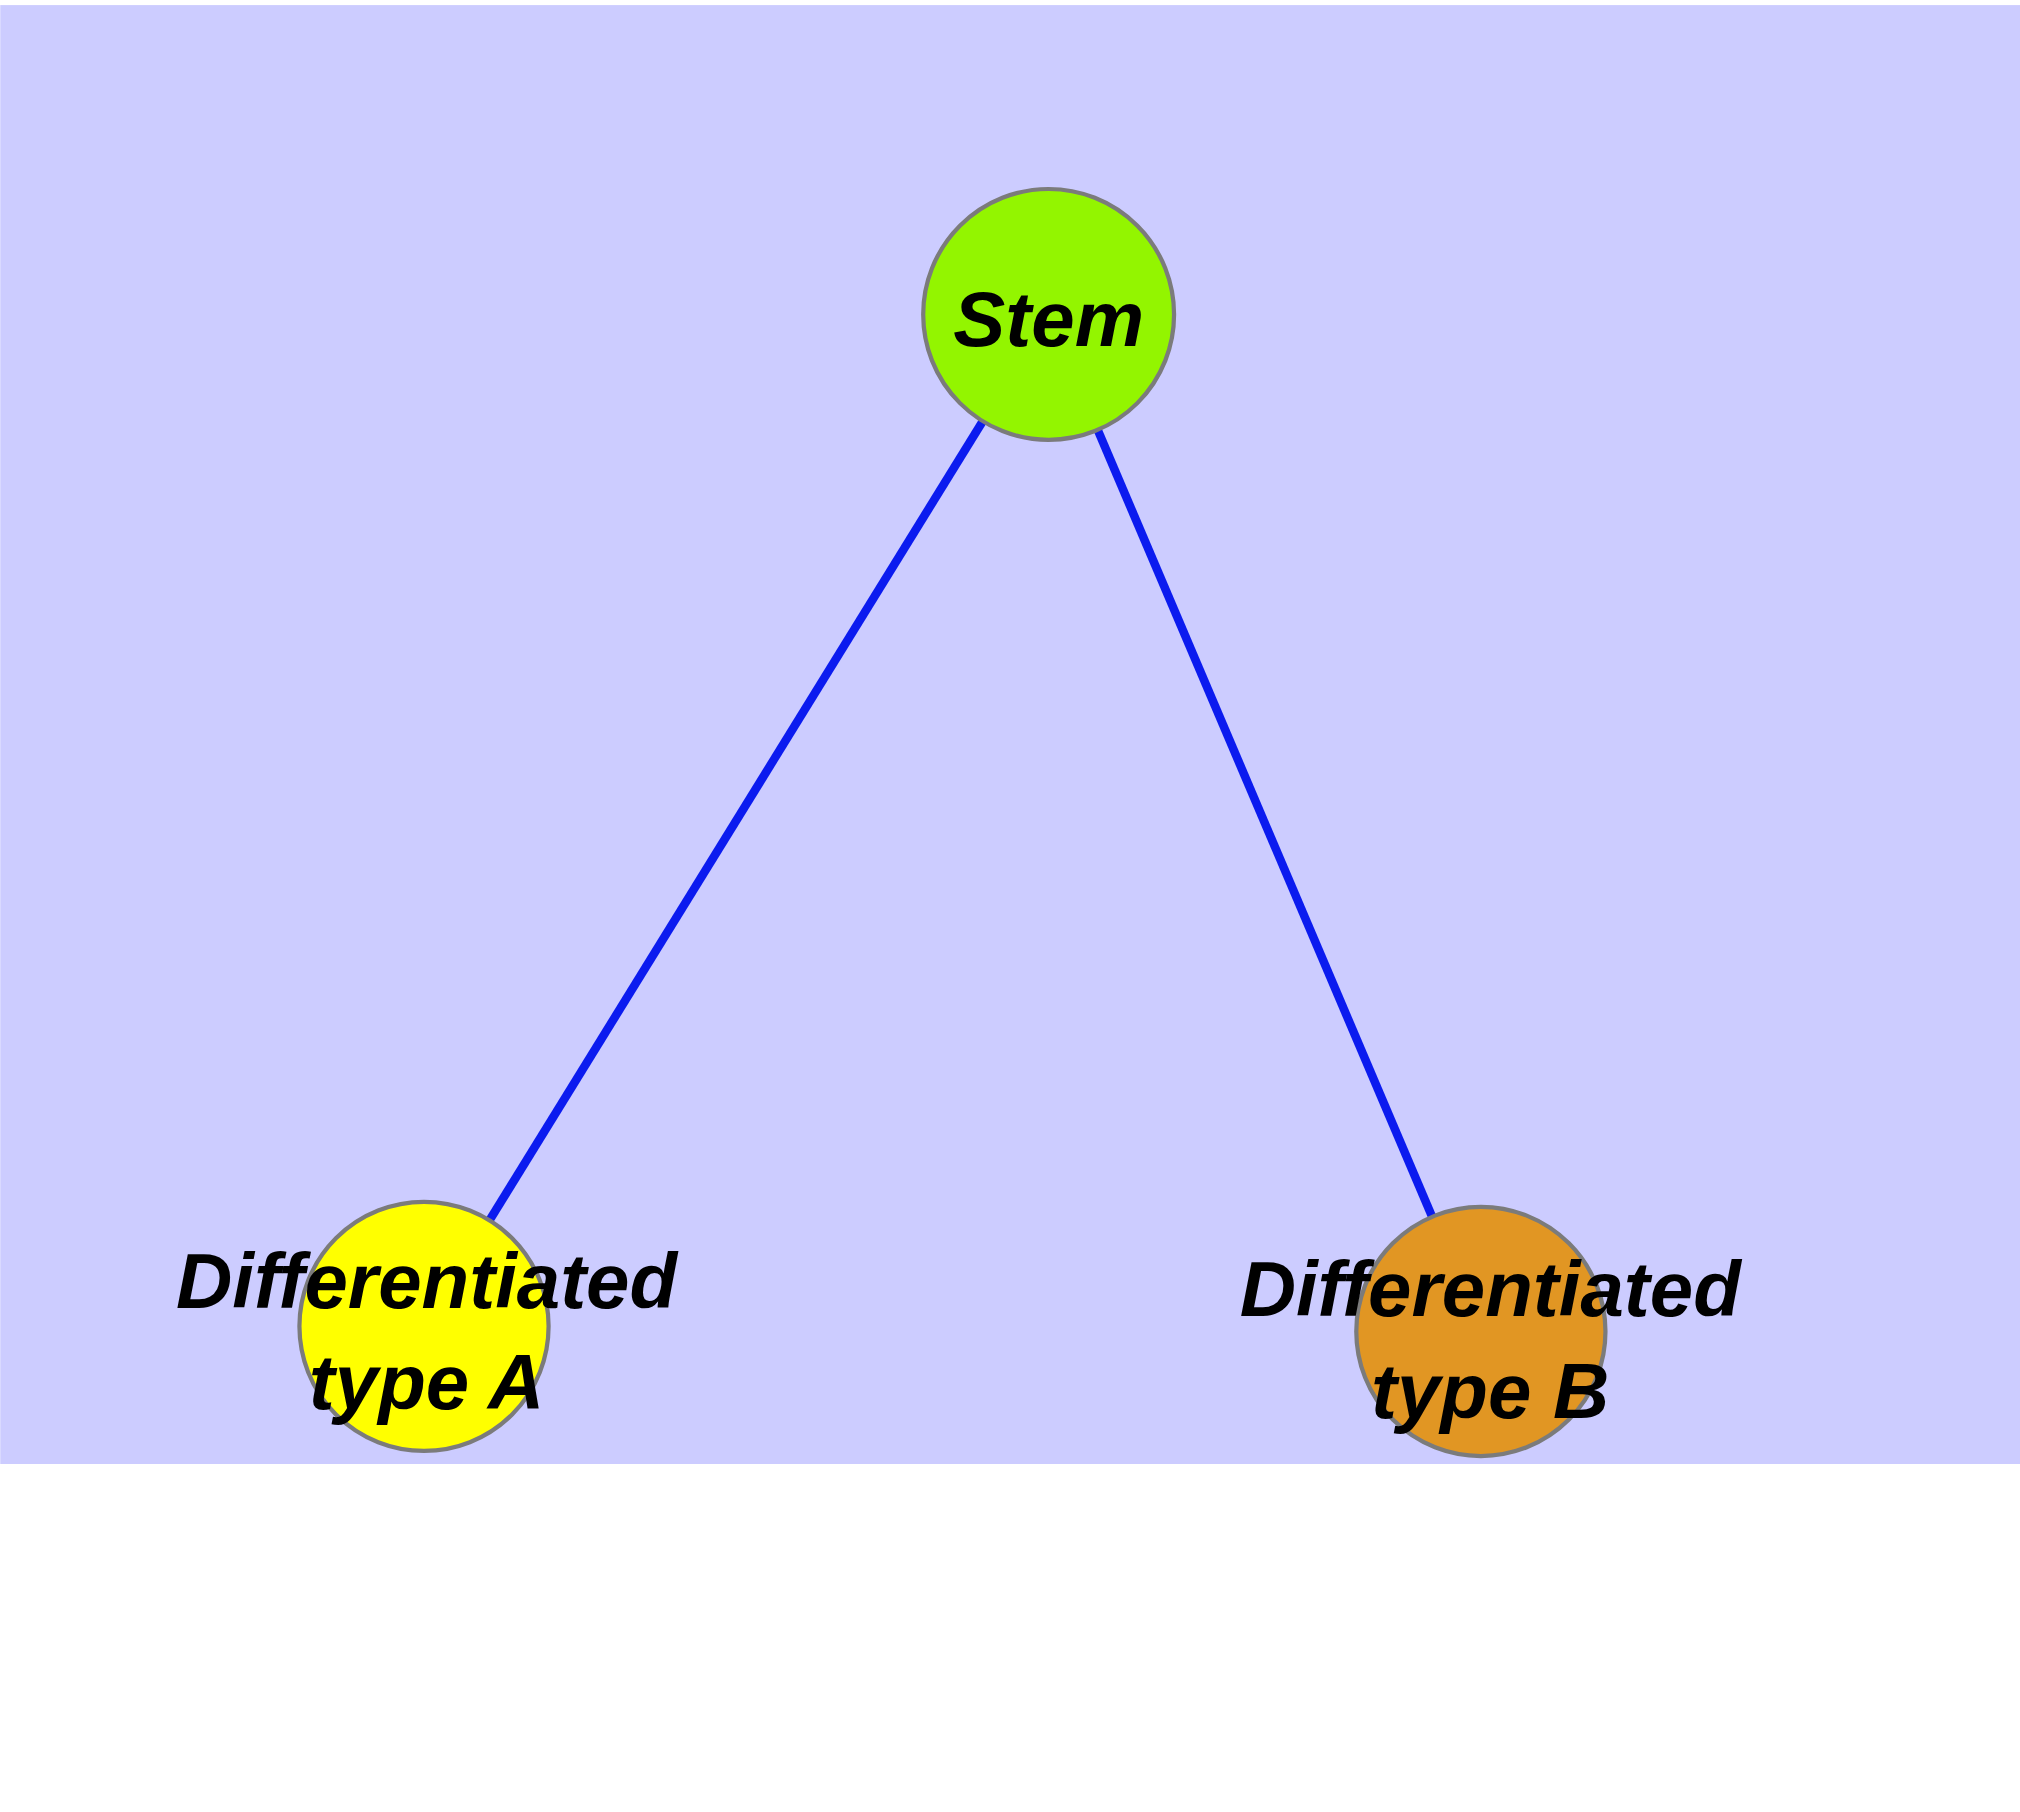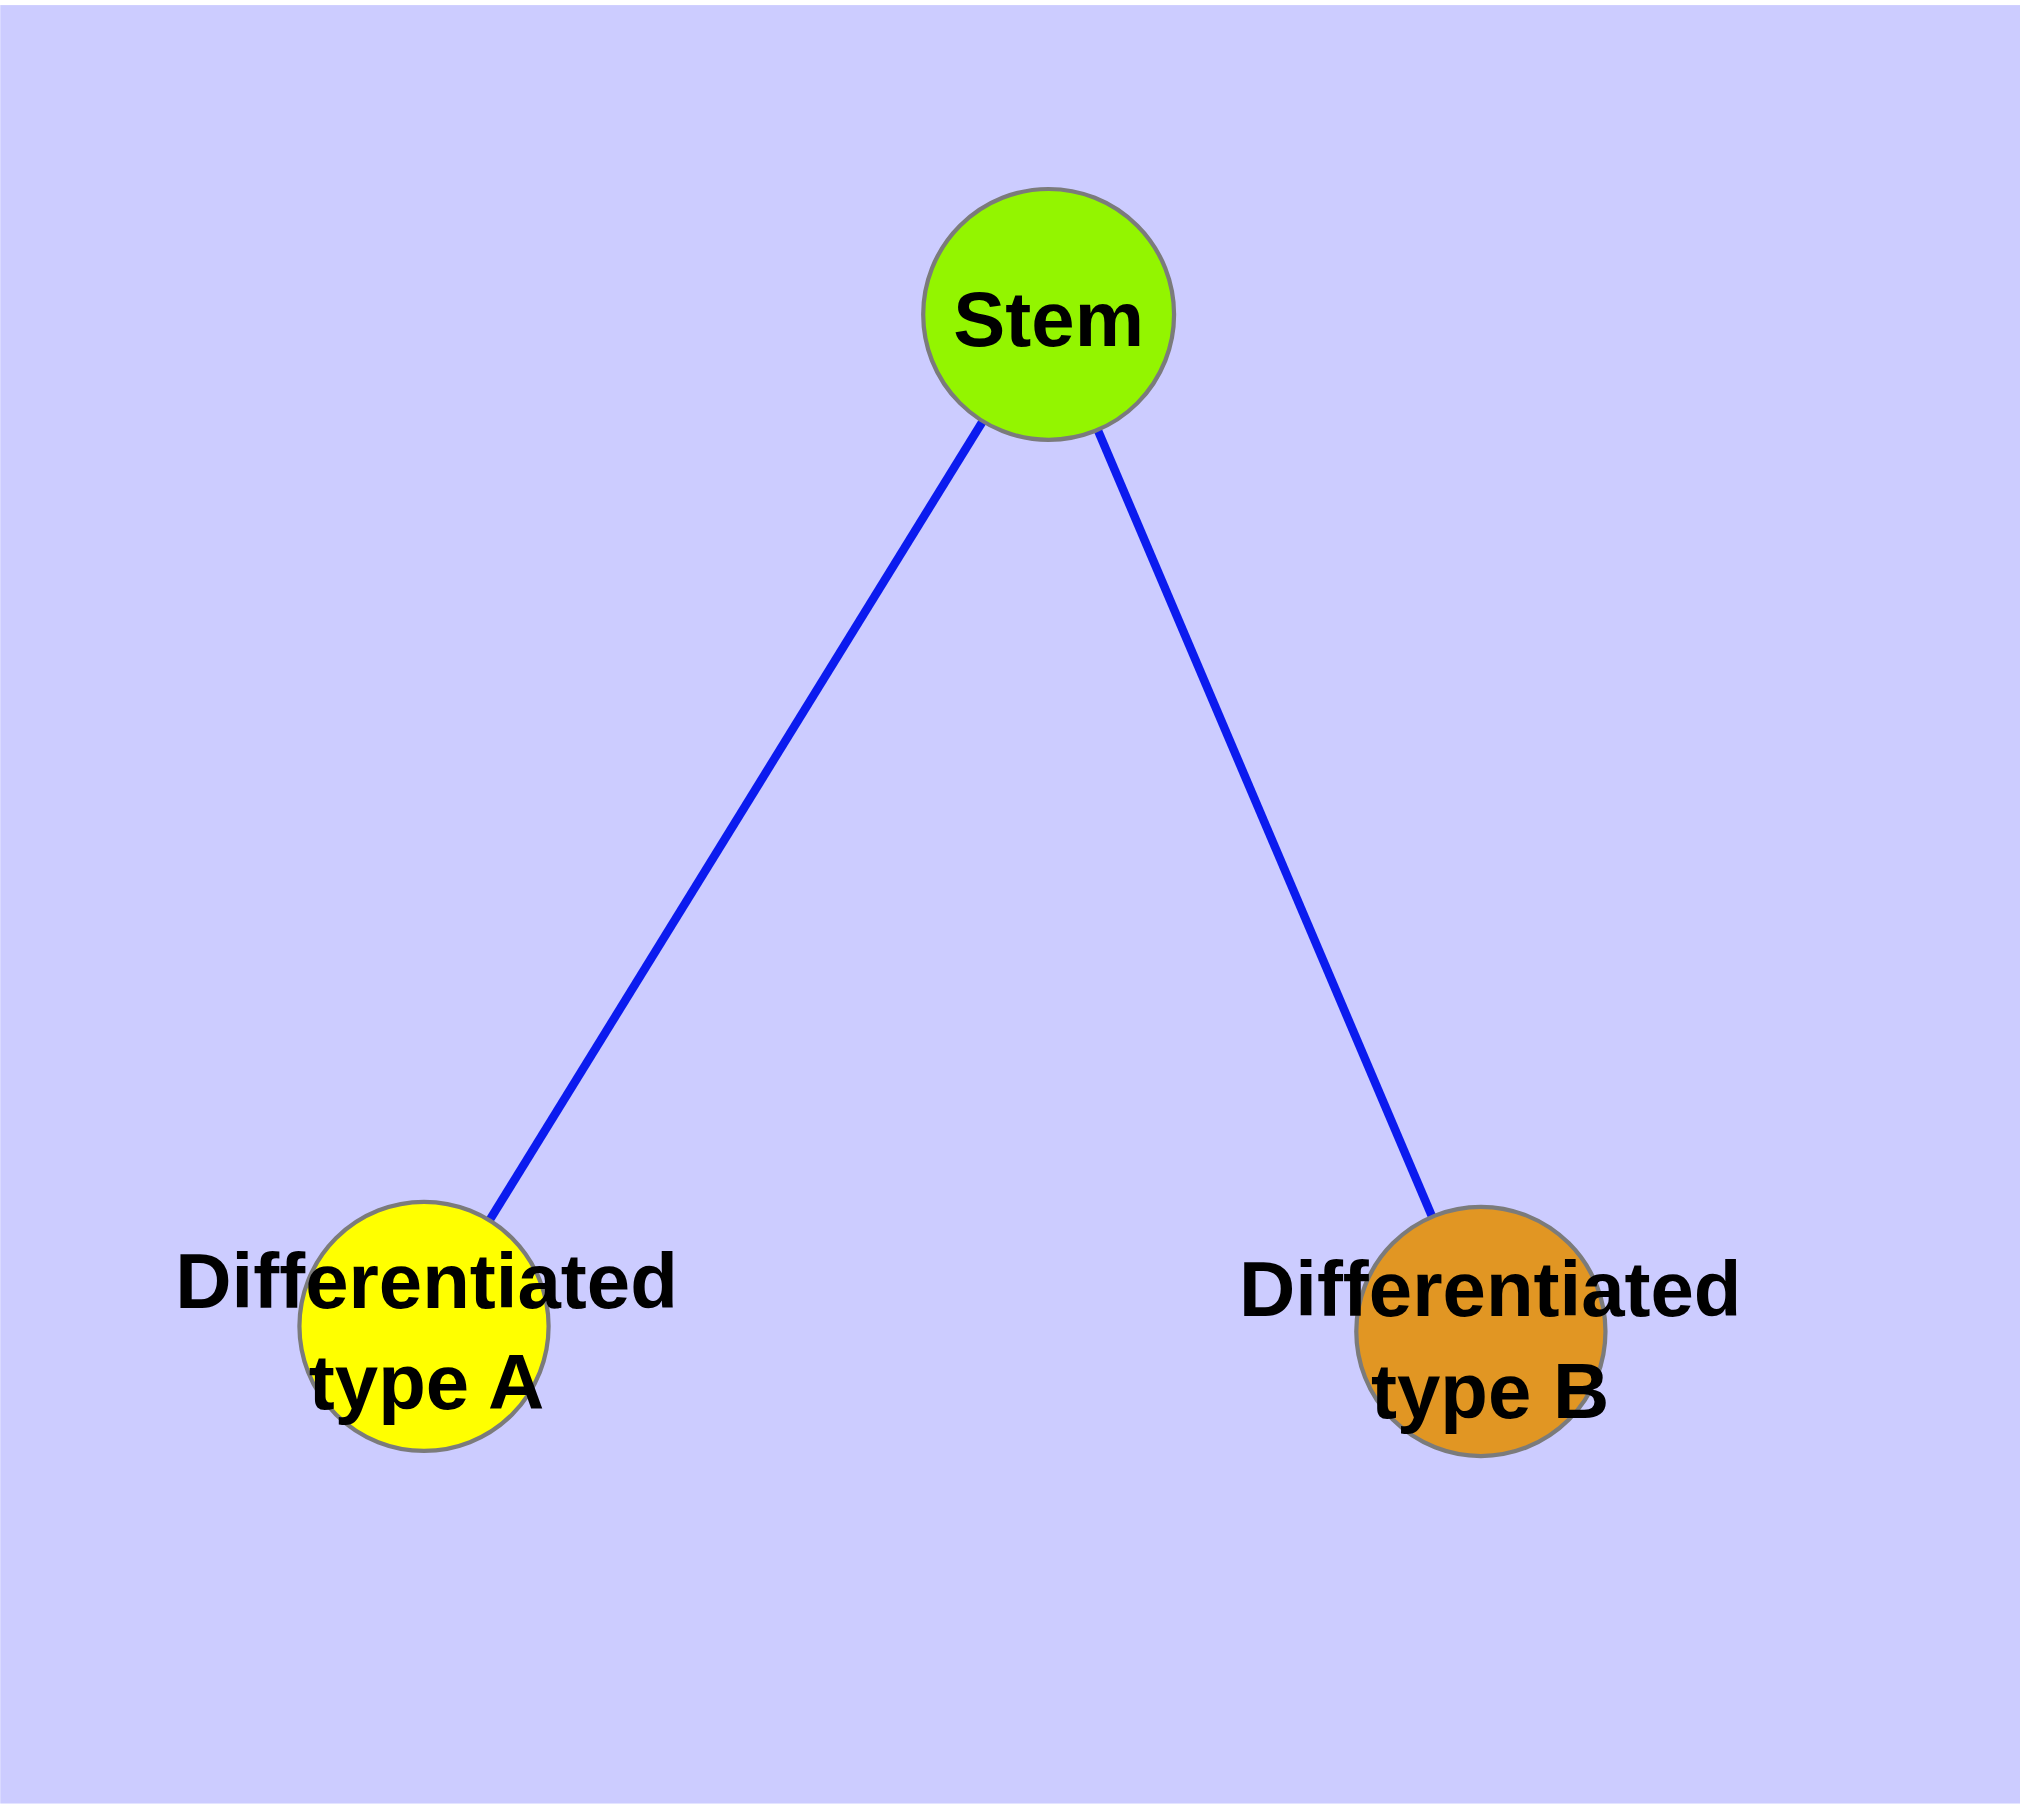--- a/index.html
+++ b/index.html
@@ -6,22 +6,23 @@
     margin: 0;
     padding: 0;
     width: 2021px;
     height: 1812px;
     background: #ffffff;
     font-family: "Liberation Sans", sans-serif;
   }
   #canvas-wrap {
     position: relative;
     width: 2021px;
-    height: 1812px;
+    height: 1464px;
     overflow: hidden;
+    font-style: italic;
   }
   svg { display: block; }
   .node-label {
     font-family: "Liberation Sans", "DejaVu Sans", sans-serif;
     font-weight: bold;
     font-size: 92px;
   }
 </style>
 </head>
 <body>

